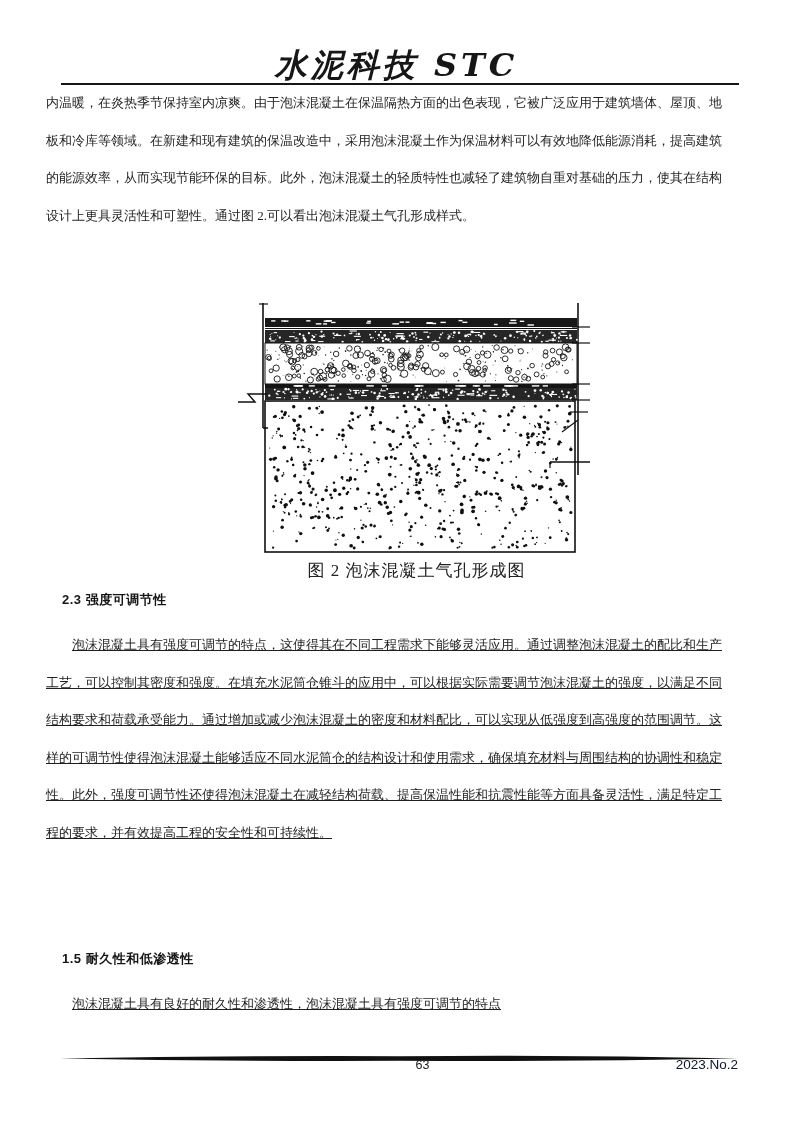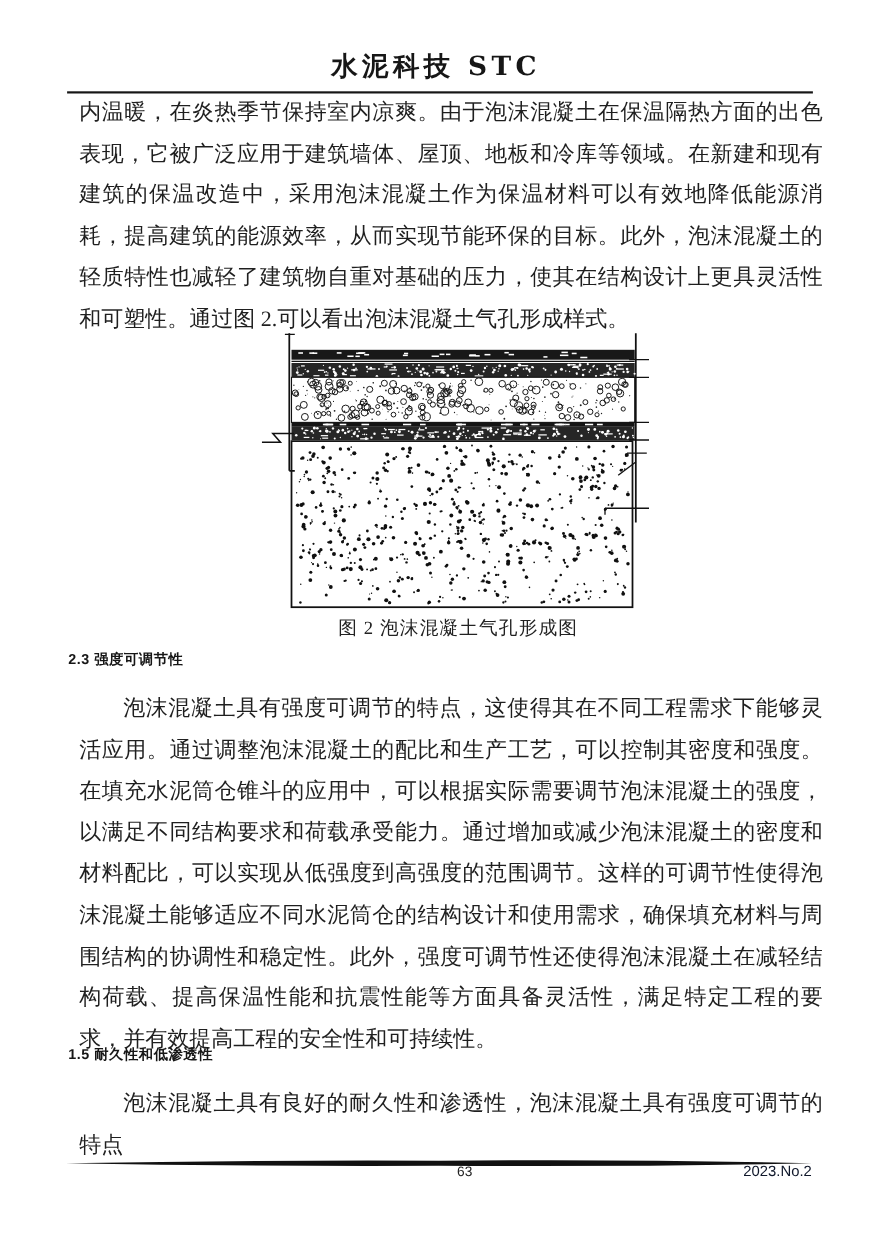--- a/index.html
+++ b/index.html
@@ -9,35 +9,35 @@
     margin:0 auto;
     background:#ffffff;
     overflow:hidden;
     color:#1b1b1b;
     font-family:"Liberation Serif","DejaVu Serif",serif;
   }
   .journal-title {
     position:absolute; top:44px; left:0; width:100%;
     text-align:center;
     font-family:"DejaVu Serif","Liberation Serif",serif;
-    font-weight:bold;
-    font-size:24px; letter-spacing:4px;
+    font-style:italic; font-weight:bold;
+    font-size:32px; letter-spacing:4px;
     color:#161616;
   }
   .header-rule {
     position:absolute; top:83px; left:61px;
     width:678px; height:2.4px; background:#161616;
   }
   .body-para {
-    position:absolute; left:72px; width:676px;
-    font-size:20px; line-height:37.6px;
+    position:absolute; left:46px; width:676px;
+    font-size:13px; line-height:37.6px;
     text-align:justify;
     color:#1f1f1f;
   }
-  .body-para.indent { text-indent:2em; }
+  .body-para.indent { text-indent:2em;text-decoration:underline; }
   #intro-para { top:84px; }
   .fig-wrap { position:absolute; left:238px; top:298px; }
   .fig-caption {
     position:absolute; top:559px; left:0; width:100%;
     text-align:center; font-size:17px; color:#222;
     letter-spacing:1px;
     margin-left:20px;
   }
   .section-heading {
     position:absolute; left:62px; width:676px;

